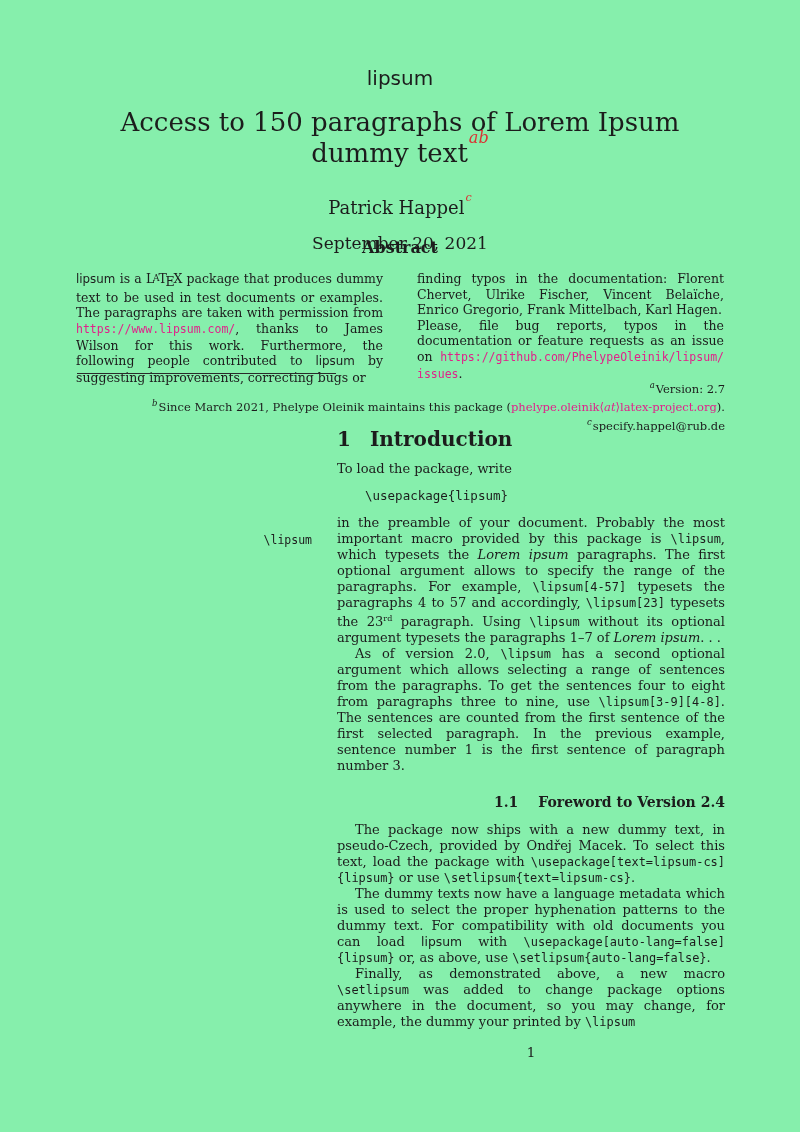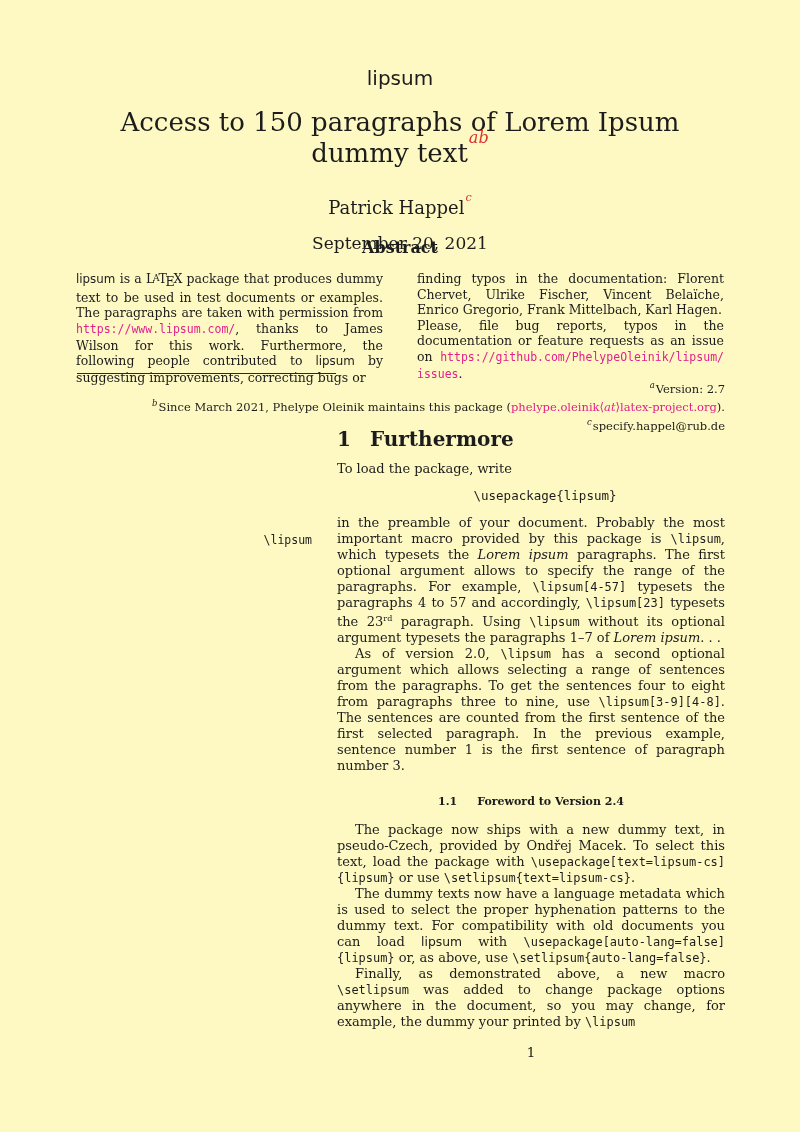--- a/index.html
+++ b/index.html
@@ -1,18 +1,18 @@
 <!DOCTYPE html>
 <html style="--link: #e0218a; --red: #d93434;"><head>
 <meta charset="utf-8">
 <style>
   * { margin:0; padding:0; box-sizing:border-box; }
   html,body { background:#ffffff; }
   body { width:800px; height:1132px; position:relative; font-family:"DejaVu Serif", serif; color:#1c1c1c; }
-  .page { position:absolute; inset:0; overflow:hidden; background:#fef9c3;padding-left:36px; }
+  .page { position:absolute; inset:0; overflow:hidden; background:#86efac;padding-left:36px; }
 
   
   .titleblock { position:absolute; left:76px; top:66px; width:648px; text-align:center; }
   .pkg-name { font-family:"DejaVu Sans", sans-serif; font-size:20px; }
   .doc-title { font-size:26px; font-weight:normal; margin-top:17px; }
   .author { font-size:18px; margin-top:29px;text-align:center; }
   .date { font-size:17px; margin-top:15px; }
   .red-sup { color:var(--red,#d93434); font-style:italic; font-size:0.62em; position:relative; top:-0.55em; margin-left:1px; }
 
   
@@ -23,25 +23,25 @@
 
   
   .footnote-rule { position:absolute; left:77px; top:373px; width:259px; border-top:1px solid #2a2a2a; }
   .footnotes { position:absolute; left:77px; top:378px; width:648px; font-size:11.5px; line-height:14.5px;text-align:right; }
   .fn-marker { font-style:italic; font-size:8.5px; vertical-align:super; margin-left:12px; margin-right:1px; }
 
   
   .body-col { position:absolute; left:337px; top:431px; width:388px; font-size:13px; line-height:16px; text-align:justify; }
   .section-heading { font-size:20px; font-weight:bold; margin:0 0 14px 0; text-align:left; }
   .section-heading .secnum { margin-right:19px; }
-  .subsection-heading { font-size:11px; font-weight:bold; margin:20px 0 12px 0; text-align:center; }
+  .subsection-heading { font-size:14px; font-weight:bold; margin:20px 0 12px 0; text-align:right; }
   .subsection-heading .secnum { margin-right:20px; }
   .para { margin:0; }
   .para.indent { text-indent:18px; }
-  .codeblock { font-family:"DejaVu Sans Mono", monospace; font-size:12.5px; margin:11px 0 11px 28px; white-space:pre; text-align:center; }
+  .codeblock { font-family:"DejaVu Sans Mono", monospace; font-size:12.5px; margin:11px 0 11px 28px; white-space:pre; text-align:left; }
   .para-anchor { position:relative; }
   .margin-note { position:absolute; left:-76px; top:17px; width:51px; text-align:right;
                  font-family:"DejaVu Sans Mono", monospace; font-size:11.5px; color:#1c1c1c; white-space:nowrap; }
 
   
   .seg-plain {}
   .seg-sans { font-family:"DejaVu Sans", sans-serif; font-size:0.95em; }
   .seg-mono { font-family:"DejaVu Sans Mono", monospace; font-size:0.92em; }
   .seg-italic { font-style:italic; }
   .seg-link { font-family:"DejaVu Sans Mono", monospace; font-size:0.92em; color:var(--link,#e0218a); word-break:break-all; }
@@ -76,21 +76,21 @@
   </section>
 
   <div class="footnote-rule"></div>
   <div class="footnotes">
       <div class="footnote"><sup class="fn-marker">a</sup><span><span class="seg-plain">Version: 2.7</span></span></div>
       <div class="footnote"><sup class="fn-marker">b</sup><span><span class="seg-plain">Since March 2021, Phelype Oleinik maintains this package (</span><span class="seg-link-serif">phelype.oleinik⟨</span><span class="seg-link-serif-italic">at</span><span class="seg-link-serif">⟩latex-project.org</span><span class="seg-plain">).</span></span></div>
       <div class="footnote"><sup class="fn-marker">c</sup><span><span class="seg-plain">specify.happel@rub.de</span></span></div>
     </div>
 
   <main class="body-col">
-    <h2 class="section-heading"><span class="secnum">1</span><span>Furthermore</span></h2>
+    <h2 class="section-heading"><span class="secnum">1</span><span>Introduction</span></h2>
 
     <p class="para"><span class="seg-plain">To load the package, write</span></p>
 
     <div class="codeblock">\usepackage{lipsum}</div>
 
     <div class="para-anchor">
       <span class="margin-note">\lipsum</span>
       <p class="para"><span class="seg-plain">in the preamble of your document. Probably the most important macro provided by this package is </span><span class="seg-mono">\lipsum</span><span class="seg-plain">, which typesets the </span><span class="seg-italic">Lorem ipsum</span><span class="seg-plain"> paragraphs. The first optional argument allows to specify the range of the paragraphs. For example, </span><span class="seg-mono">\lipsum[4-57]</span><span class="seg-plain"> typesets the paragraphs 4 to 57 and accordingly, </span><span class="seg-mono">\lipsum[23]</span><span class="seg-plain"> typesets the 23</span><span class="seg-sup">rd</span><span class="seg-plain"> paragraph. Using </span><span class="seg-mono">\lipsum</span><span class="seg-plain"> without its optional argument typesets the paragraphs 1–7 of </span><span class="seg-italic">Lorem ipsum</span><span class="seg-plain">. . .</span></p>
     </div>
 

